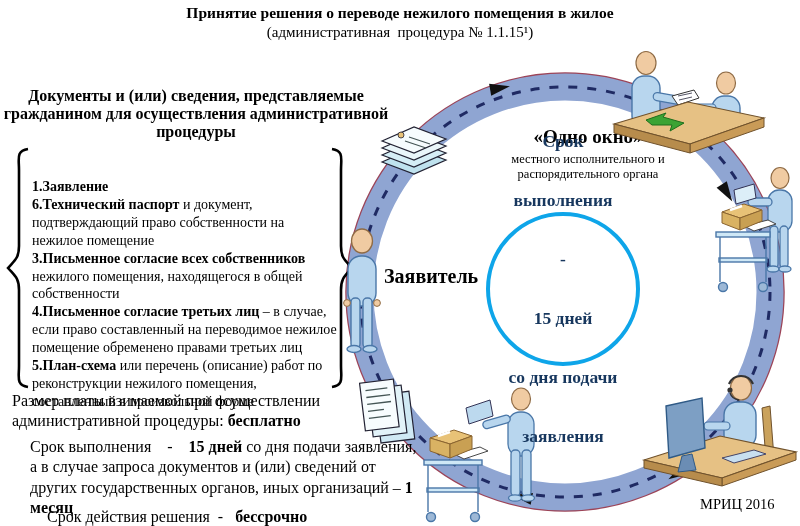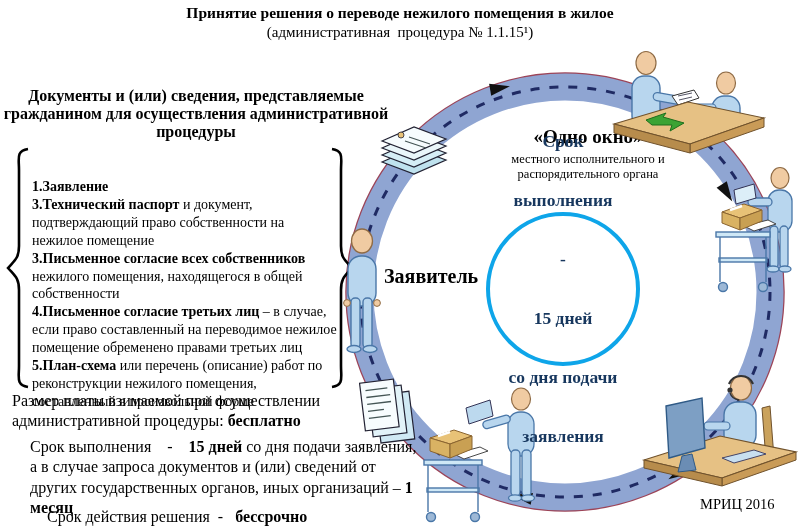--- a/index.html
+++ b/index.html
@@ -63,21 +63,21 @@
 
   <div class="abs ctr doc-heading">Документы и (или) сведения, представляемые гражданином для осуществления административной процедуры</div>
 
   <svg class="abs brace-svg" width="352" height="244" viewBox="0 0 352 244">
     <path d="M24,3 C12,5 15,12 15,24 L15,100 C15,112 11,114 4,122 C11,130 15,132 15,144 L15,220 C15,232 12,239 24,241" fill="none" stroke="#000" stroke-width="2.6"></path>
     <path d="M328,3 C340,5 337,12 337,24 L337,100 C337,112 341,114 348,122 C341,130 337,132 337,144 L337,220 C337,232 340,239 328,241" fill="none" stroke="#000" stroke-width="2.6"></path>
   </svg>
 
   <div class="abs doc-list">
     <div class="li"><b>1.Заявление</b><span></span></div>
-    <div class="li"><b>3.Технический паспорт</b><span> и документ, подтверждающий право собственности на нежилое помещение</span></div>
+    <div class="li"><b>6.Технический паспорт</b><span> и документ, подтверждающий право собственности на нежилое помещение</span></div>
     <div class="li"><b>3.Письменное согласие всех собственников</b><span> нежилого помещения, находящегося в общей собственности</span></div>
     <div class="li"><b>4.Письменное согласие третьих лиц</b><span> – в случае, если право составленный на переводимое нежилое помещение обременено правами третьих лиц</span></div>
     <div class="li"><b>5.План-схема</b><span> или перечень (описание) работ по реконструкции нежилого помещения, составленный в произвольной форме</span></div>
   </div>
 
   <div class="abs pre note note-fee"><span>Размер платы взимаемой при осуществлении административной процедуры: </span><b>бесплатно</b></div>
 
   <div class="abs pre note note-term"><span>Срок выполнения    -    </span><b>15 дней</b><span> со дня подачи заявления, а в случае запроса документов и (или) сведений от других государственных органов, иных организаций – </span><b>1 месяц</b></div>
 
   <div class="abs pre note note-validity"><span>Срок действия решения  -   </span><b>бессрочно</b></div>

